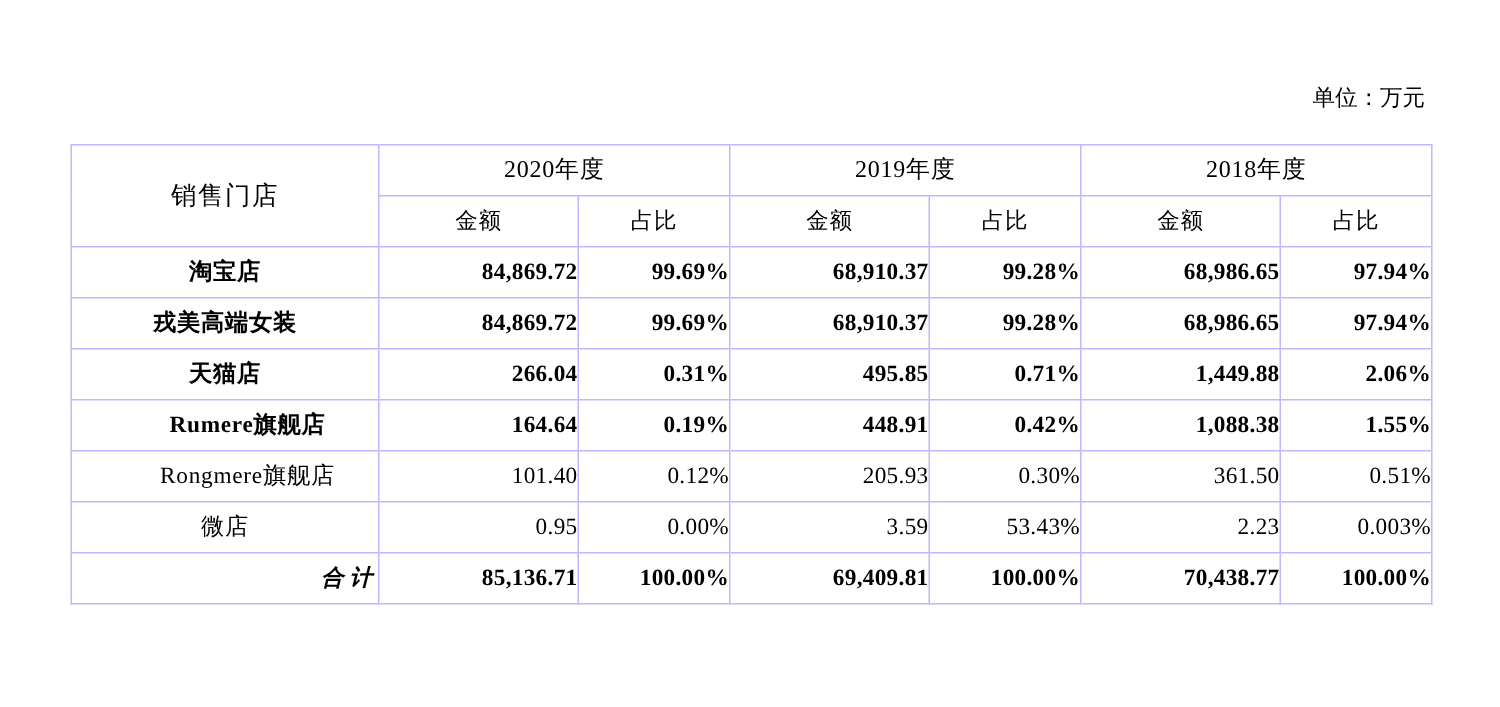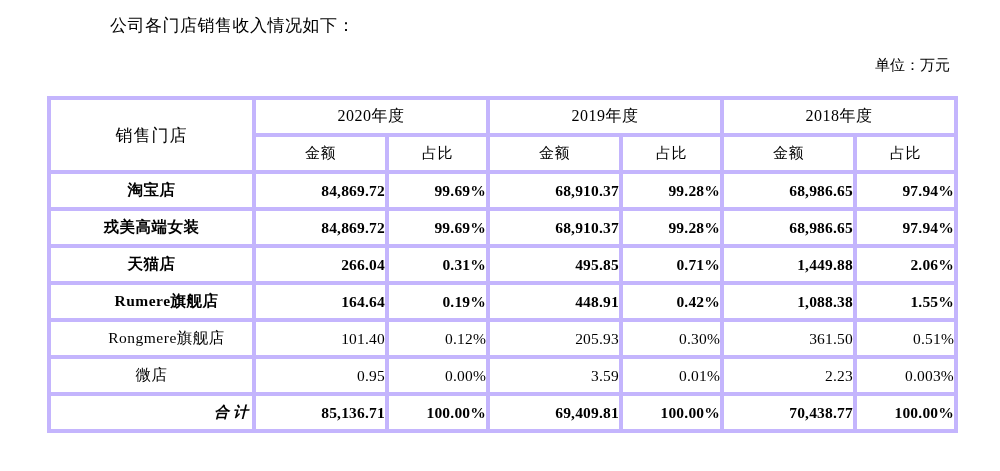--- a/index.html
+++ b/index.html
@@ -44,21 +44,21 @@
     width: 905px;
   }
   table.sales {
     border-collapse: collapse;
     width: 905px;
     table-layout: fixed;
     font-size: 15px;
   }
   table.sales th,
   table.sales td {
-    border: 4px solid #c4b5fd;
+    border: 1px solid #c4b5fd;
     padding: 0;
     height: 33px;
     vertical-align: middle;
     font-weight: normal;
     font-family: "Liberation Serif", "DejaVu Serif", serif;
   }
   .hdr-store {
     text-align: center;
     font-weight: bold;
     font-size: 17px;
@@ -108,21 +108,20 @@
   }
   .col-store { width: 205px; }
   .col-amt   { width: 133px; }
   .col-pct   { width: 101px; }
 </style>
 </head>
 <body>
 
 <div class="page">
 
-  <div class="intro">公司各门店销售收入情况如下：</div>
 
   <div class="unit-line">单位：万元</div>
 
   <div class="table-wrap">
     <table class="sales">
       <colgroup>
         <col class="col-store">
         <col class="col-amt">
         <col class="col-pct">
         <col class="col-amt">
@@ -190,21 +189,21 @@
           <td class="num">205.93</td>
           <td class="num">0.30%</td>
           <td class="num">361.50</td>
           <td class="num">0.51%</td>
         </tr>
         <tr>
           <td class="store-name">微店</td>
           <td class="num">0.95</td>
           <td class="num">0.00%</td>
           <td class="num">3.59</td>
-          <td class="num">0.01%</td>
+          <td class="num">53.43%</td>
           <td class="num">2.23</td>
           <td class="num">0.003%</td>
         </tr>
         <tr class="total">
           <td class="total-label">合计</td>
           <td class="num">85,136.71</td>
           <td class="num">100.00%</td>
           <td class="num">69,409.81</td>
           <td class="num">100.00%</td>
           <td class="num">70,438.77</td>

